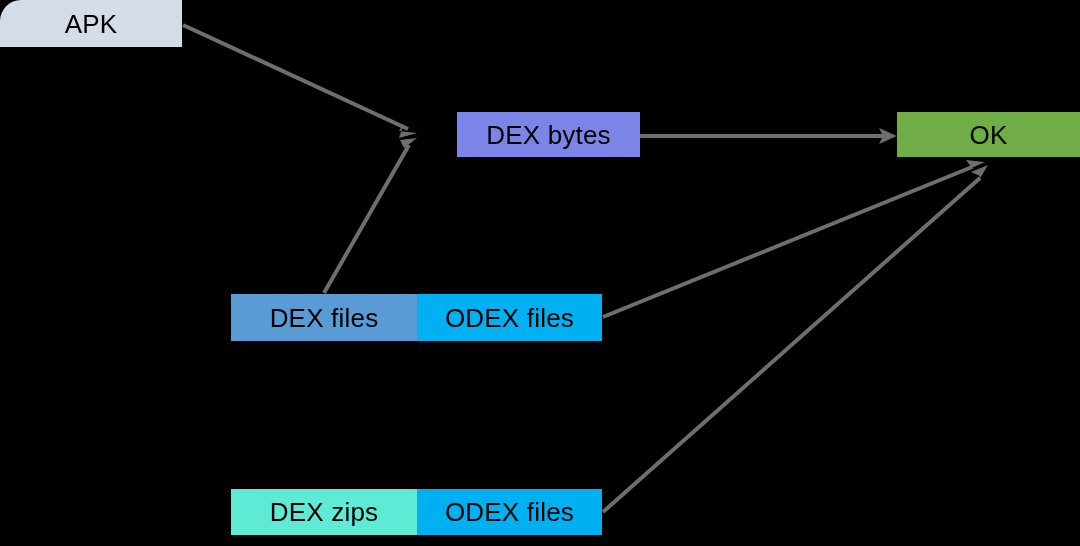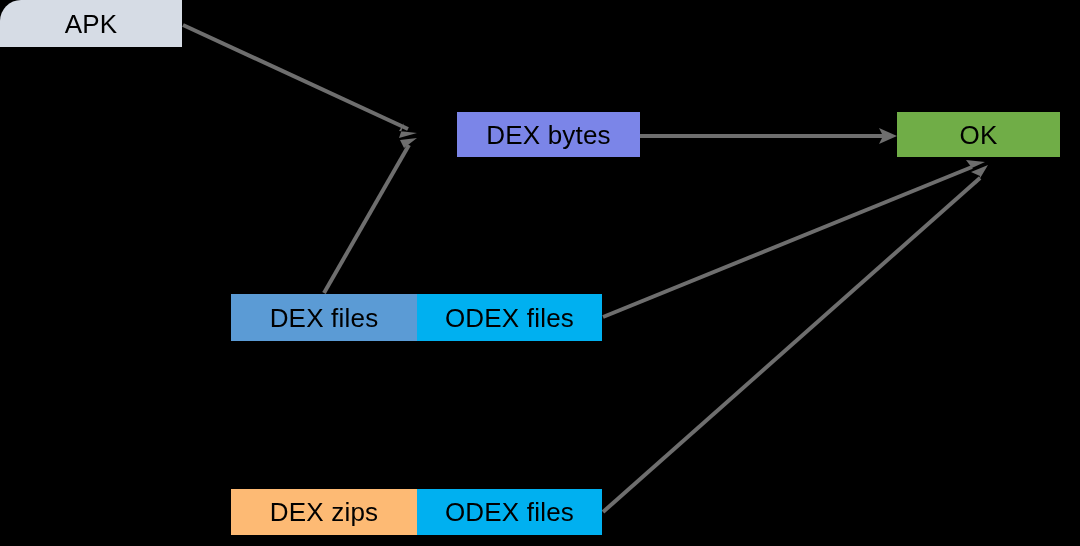--- a/index.html
+++ b/index.html
@@ -85,33 +85,33 @@
   </svg>
 
   <div class="node" style="left:0px; top:0px; width:182px; height:47px; background:#D6DCE5;">
     <span>APK</span>
   </div>
 
   <div class="node" style="left:417px; top:112px; width:183px; height:45px; background:#7B85E8;margin-left:40px;">
     <span>DEX bytes</span>
   </div>
 
-  <div class="node" style="left:897px; top:112px; width:163px; height:45px; background:#70AD47;justify-content:center;">
+  <div class="node" style="left:897px; top:112px; width:183px; height:45px; background:#70AD47;justify-content:center;">
     <span>OK</span>
   </div>
 
   <div class="node" style="left:231px; top:294px; width:186px; height:47px; background:#5B9BD5;">
     <span>DEX files</span>
   </div>
 
   <div class="node" style="left:417px; top:294px; width:185px; height:47px; background:#00B0F0;">
     <span>ODEX files</span>
   </div>
 
-  <div class="node" style="left:231px; top:489px; width:186px; height:46px; background:#fdba74;">
+  <div class="node" style="left:231px; top:489px; width:186px; height:46px; background:#5eead4;">
     <span>DEX zips</span>
   </div>
 
   <div class="node" style="left:417px; top:489px; width:185px; height:46px; background:#00B0F0;">
     <span>ODEX files</span>
   </div>
 
 </div>
 
 </body></html>

